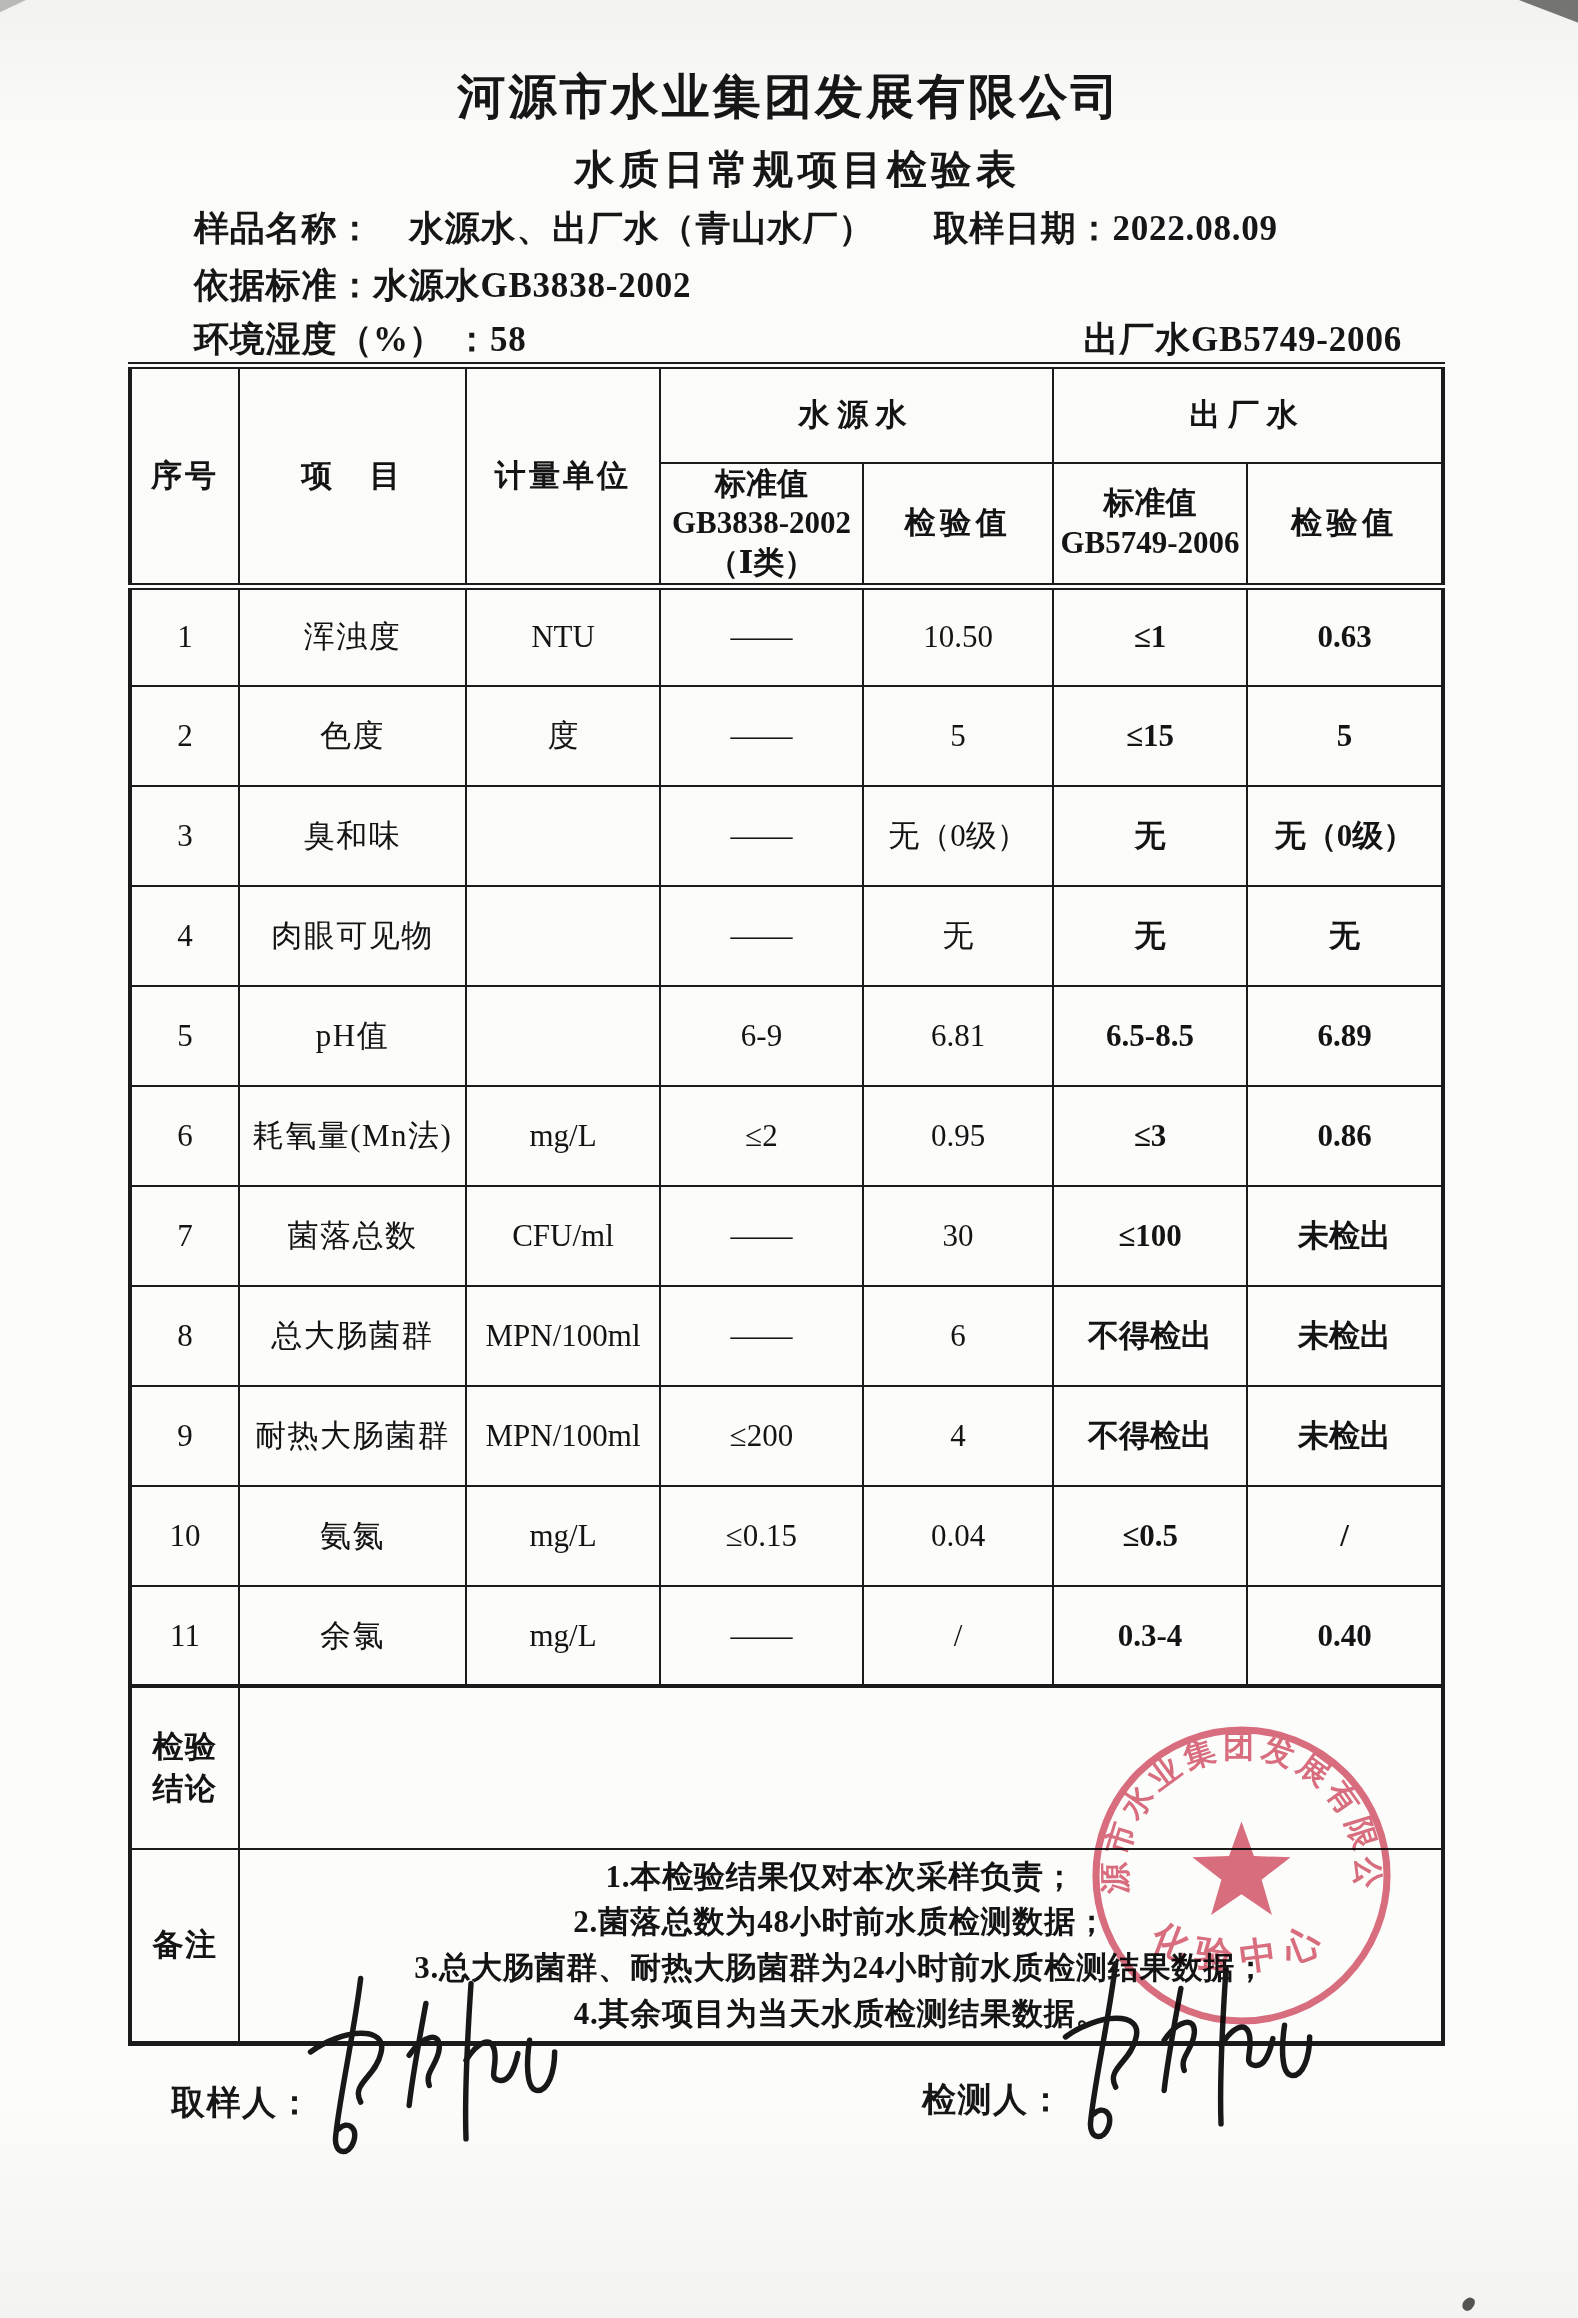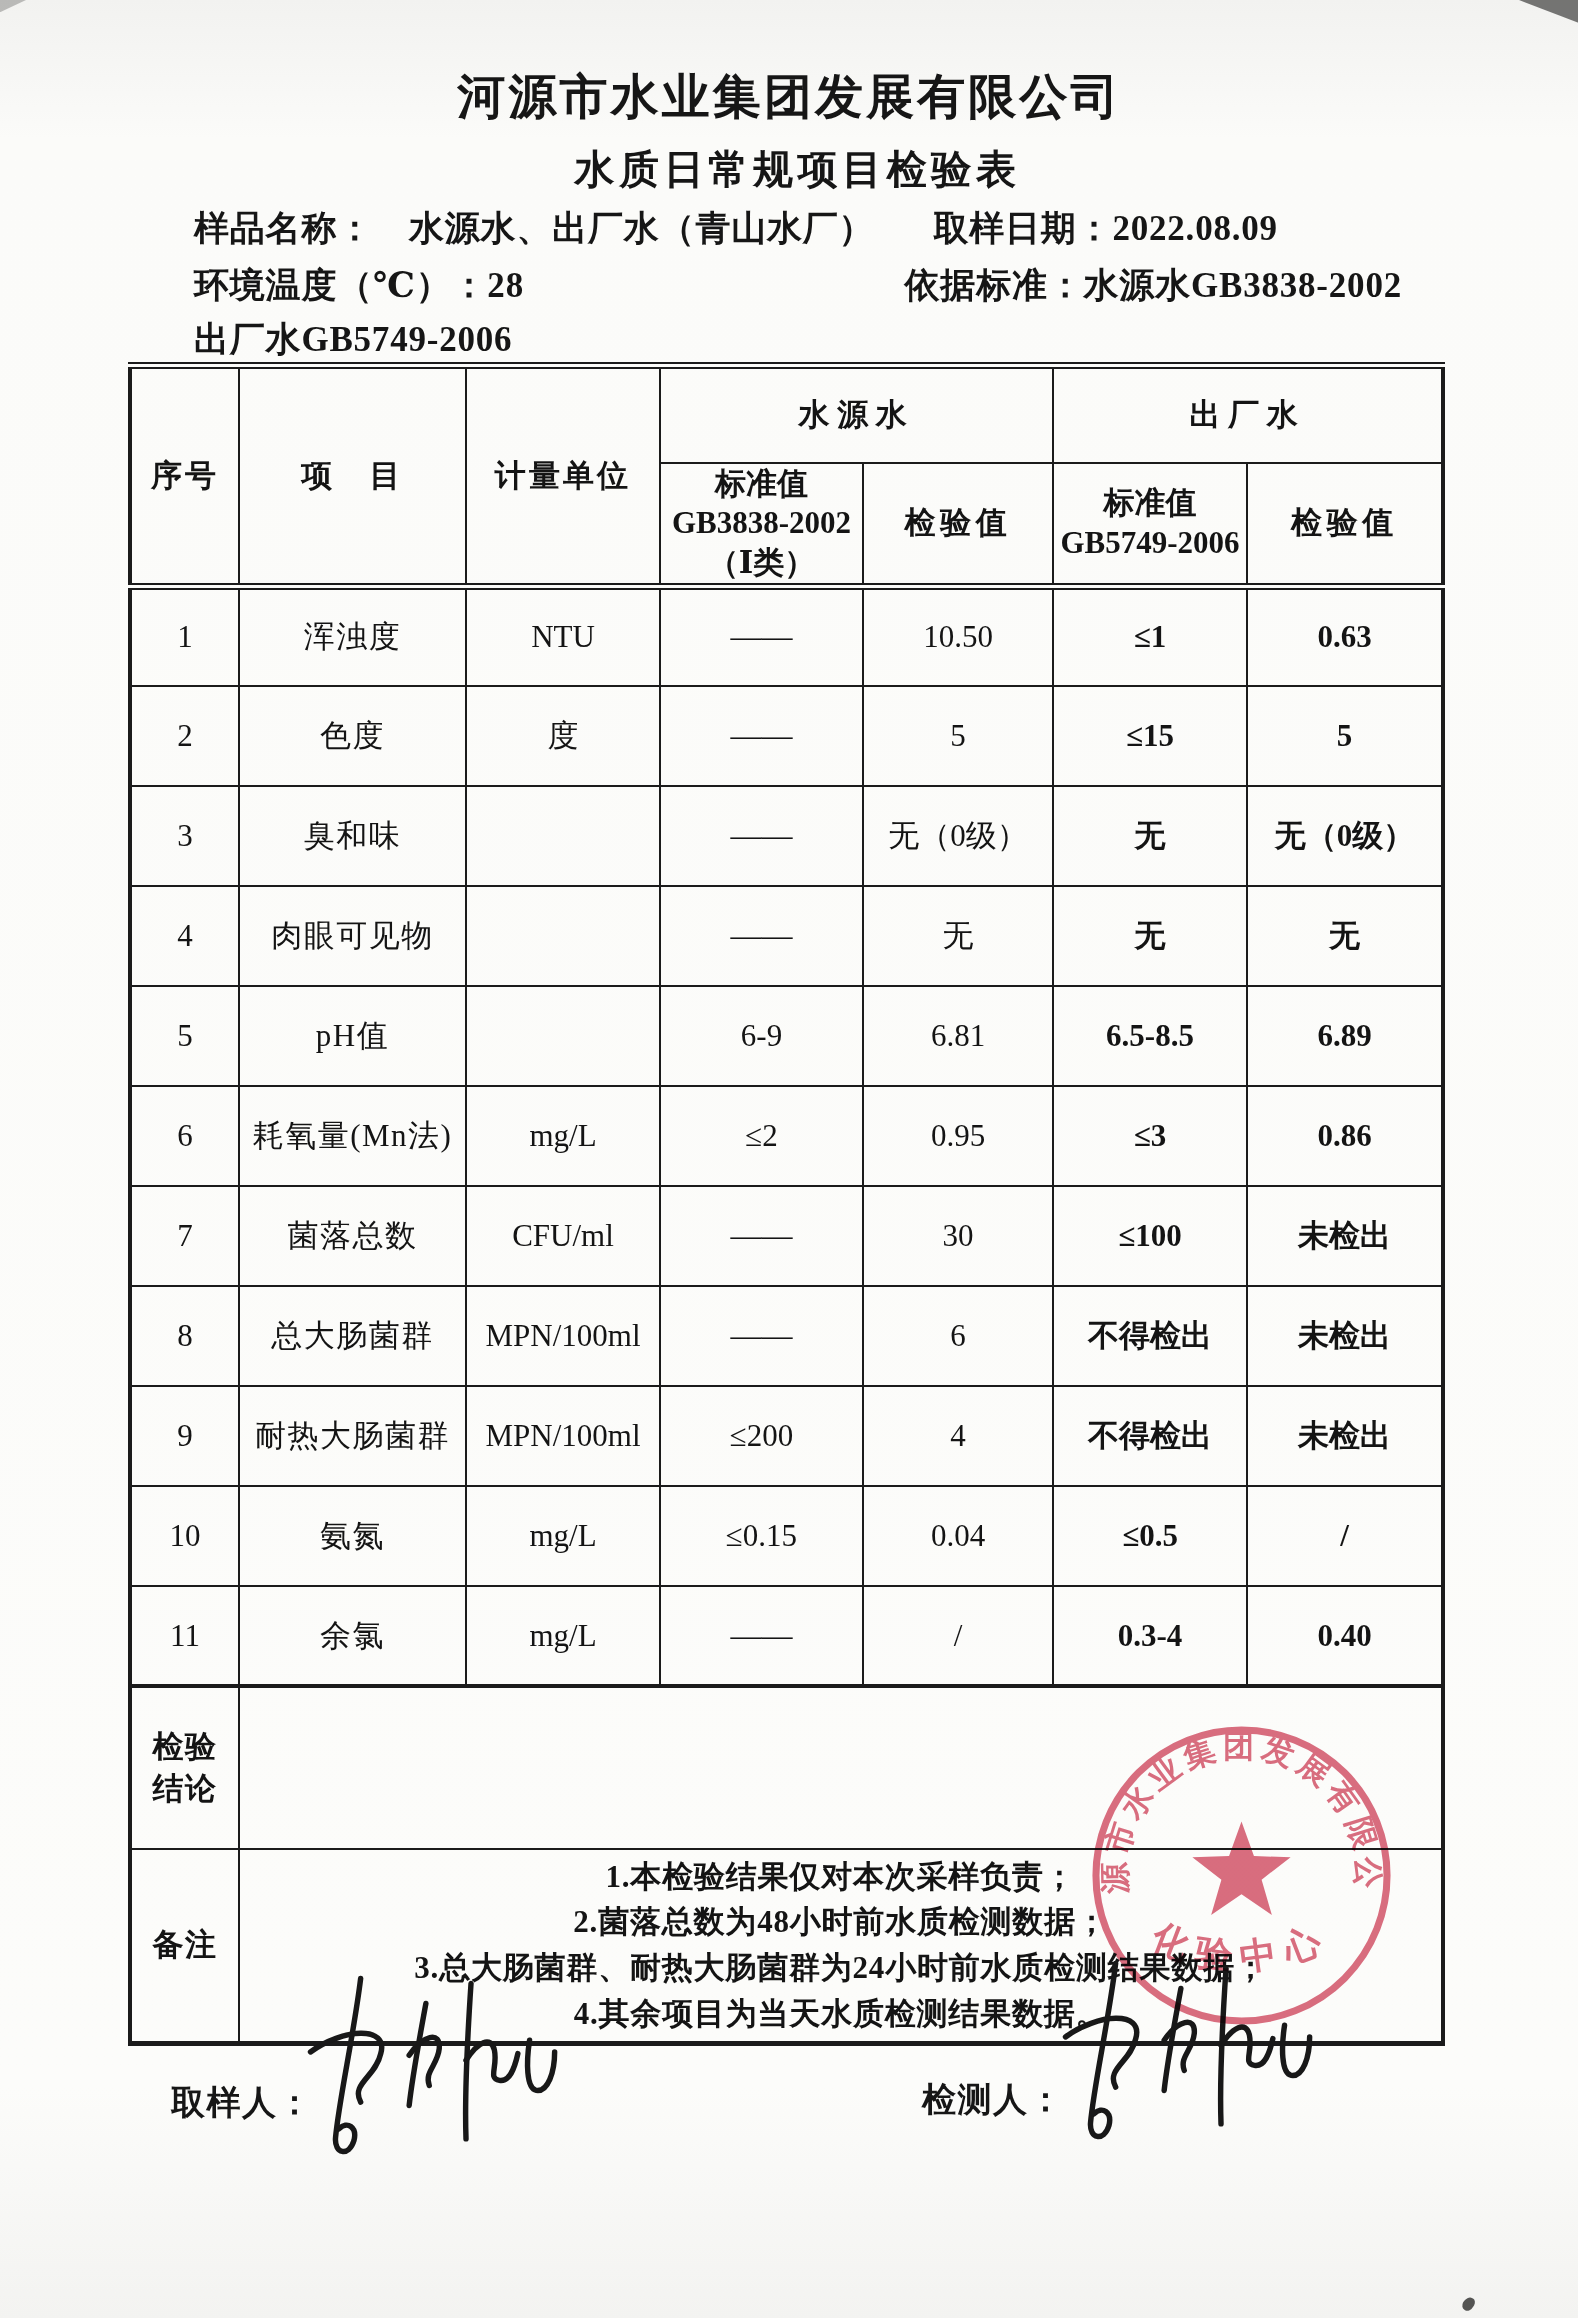--- a/index.html
+++ b/index.html
@@ -82,25 +82,25 @@
 <div class="abs doc-title">河源市水业集团发展有限公司</div>
 <div class="abs doc-subtitle">水质日常规项目检验表</div>
 
 <div class="abs info-line info-1">
   <span>样品名称：</span>
     <span>水源水、出厂水（青山水厂）</span>
   <span class="date-part"><span>取样日期：</span><span>2022.08.09</span></span>
 </div>
 
 <div class="abs info-line info-2">
-  <span>环境温度（℃）：28</span>
   <span class="info-right"><span>依据标准：</span><span>水源水GB3838-2002</span></span>
 </div>
 
 <div class="abs info-line info-3">
+  <span>环境湿度（%） ：58</span>
   <span class="info-right">出厂水GB5749-2006</span>
 </div>
 
 <table class="insp">
   <colgroup>
     <col style="width:109px">
       <col style="width:227px">
       <col style="width:194px">
     <col style="width:203px">
       <col style="width:190px">

